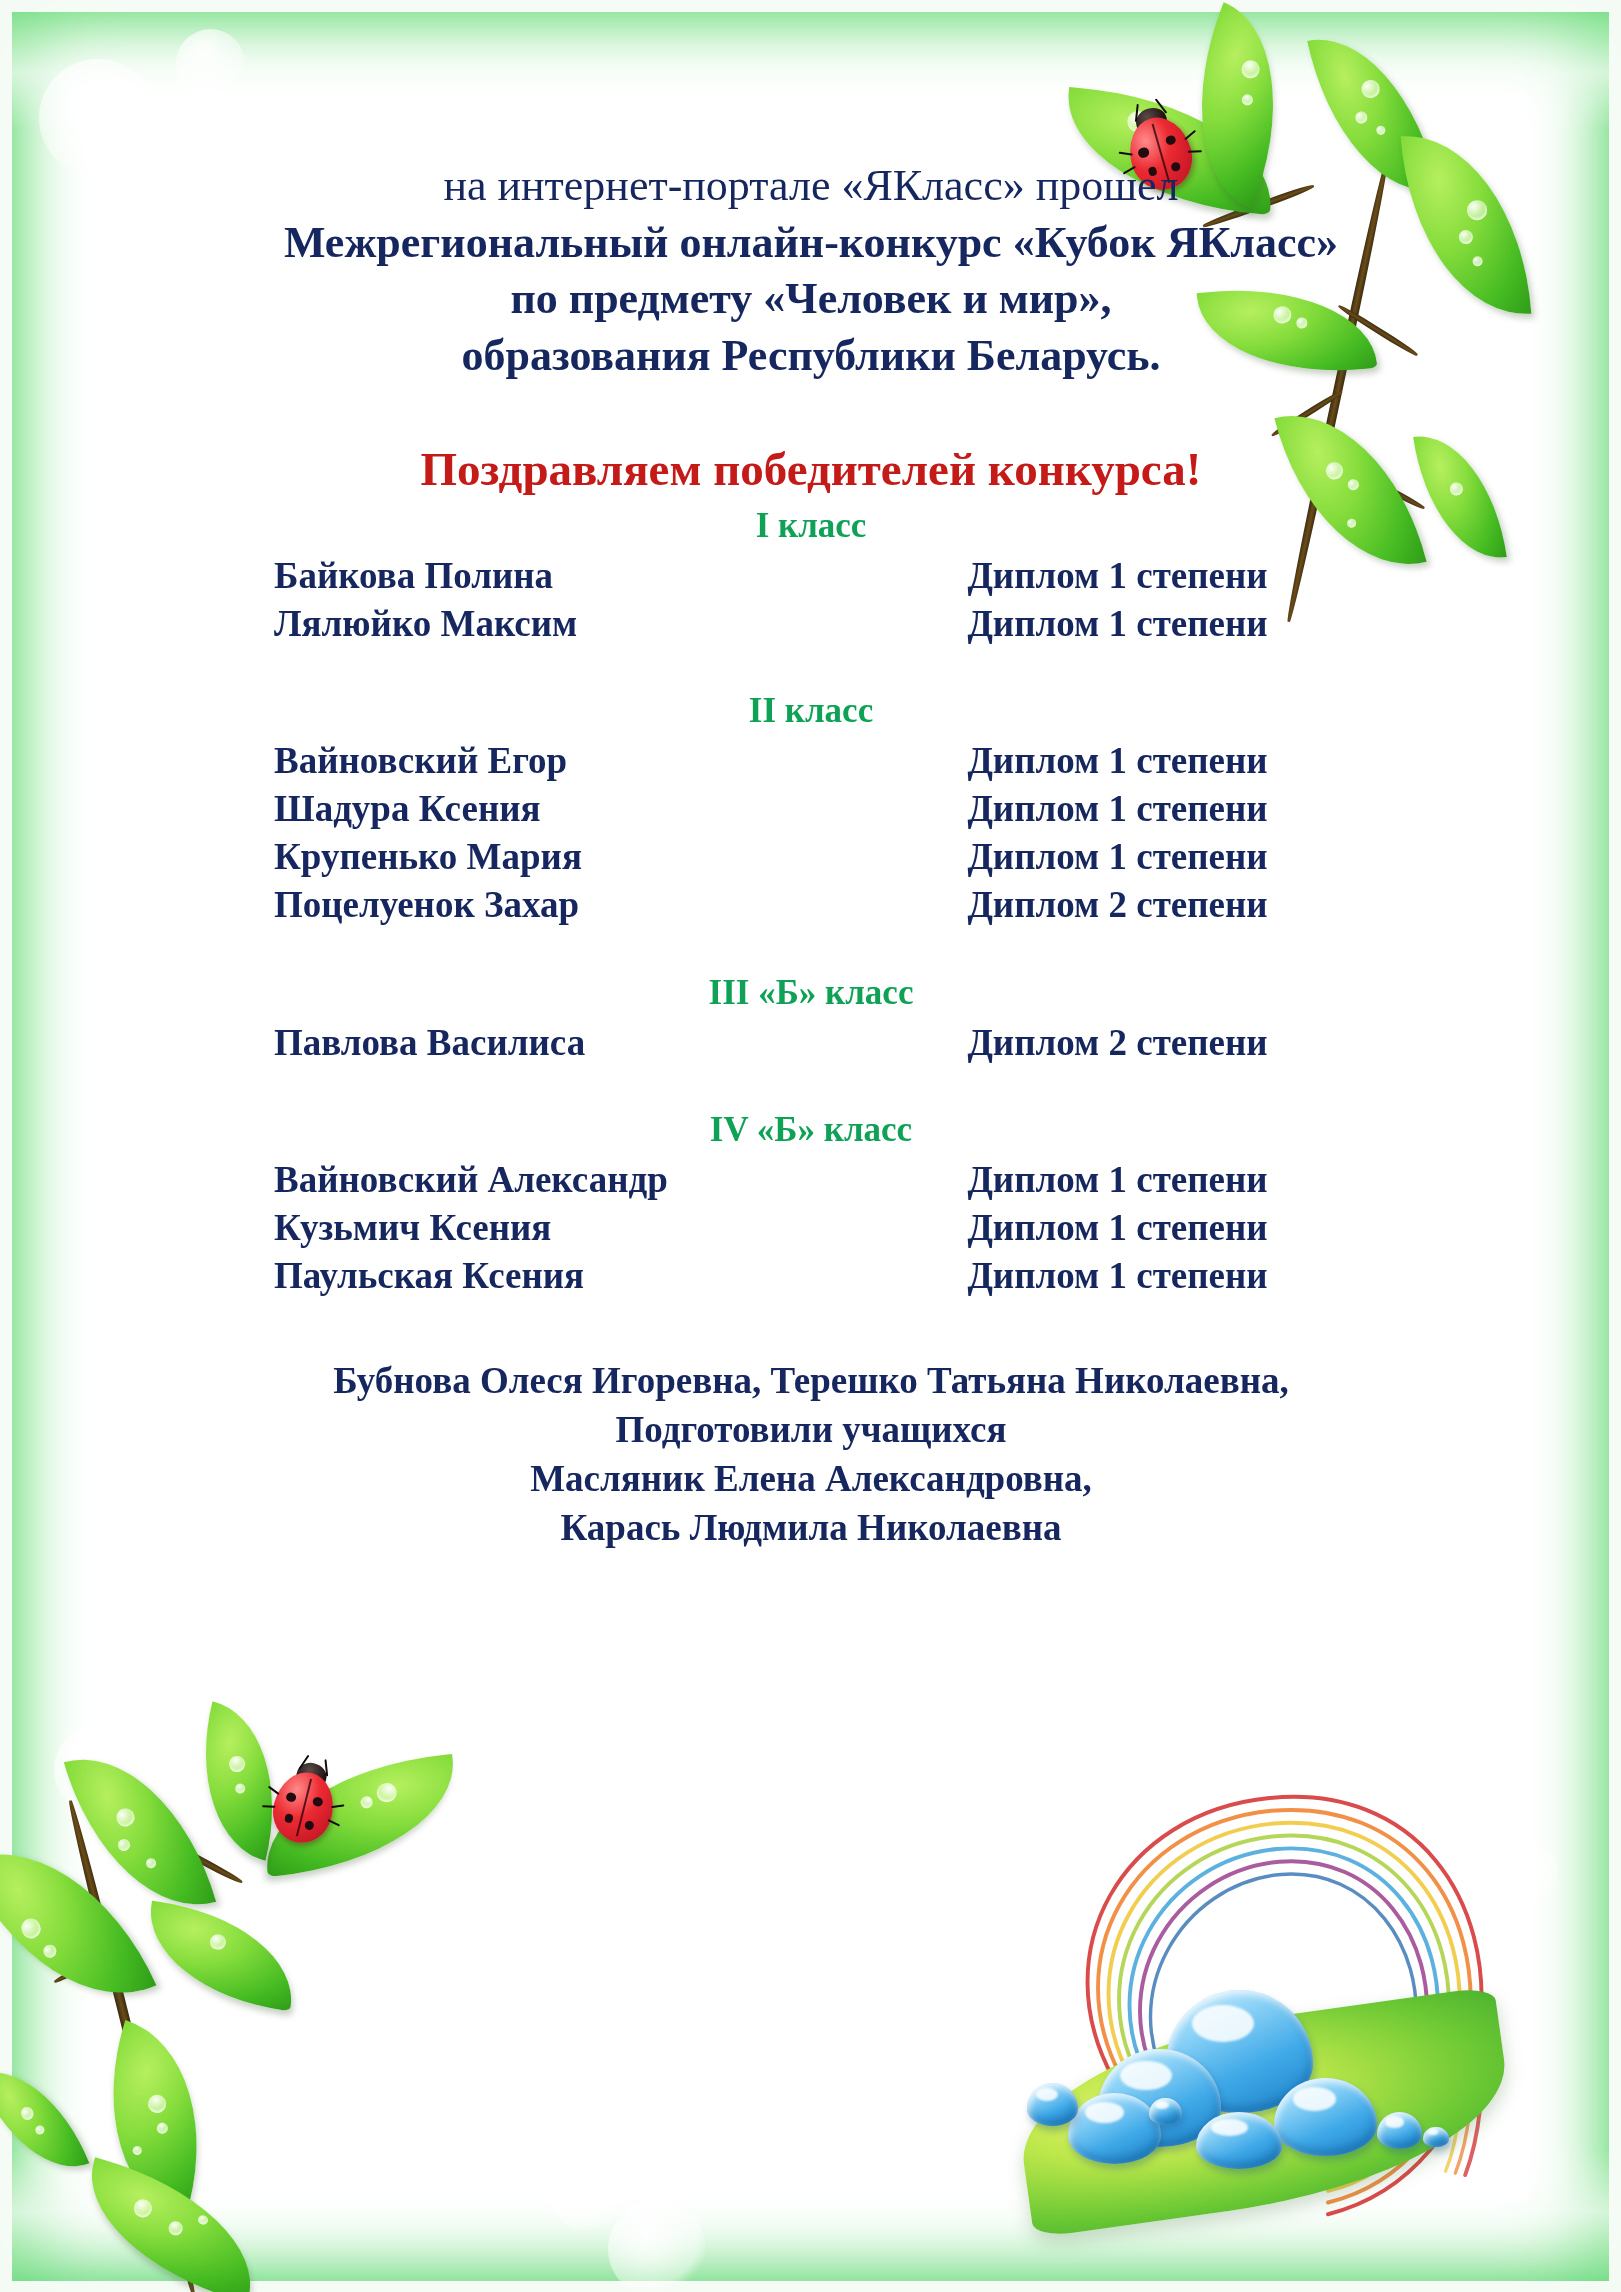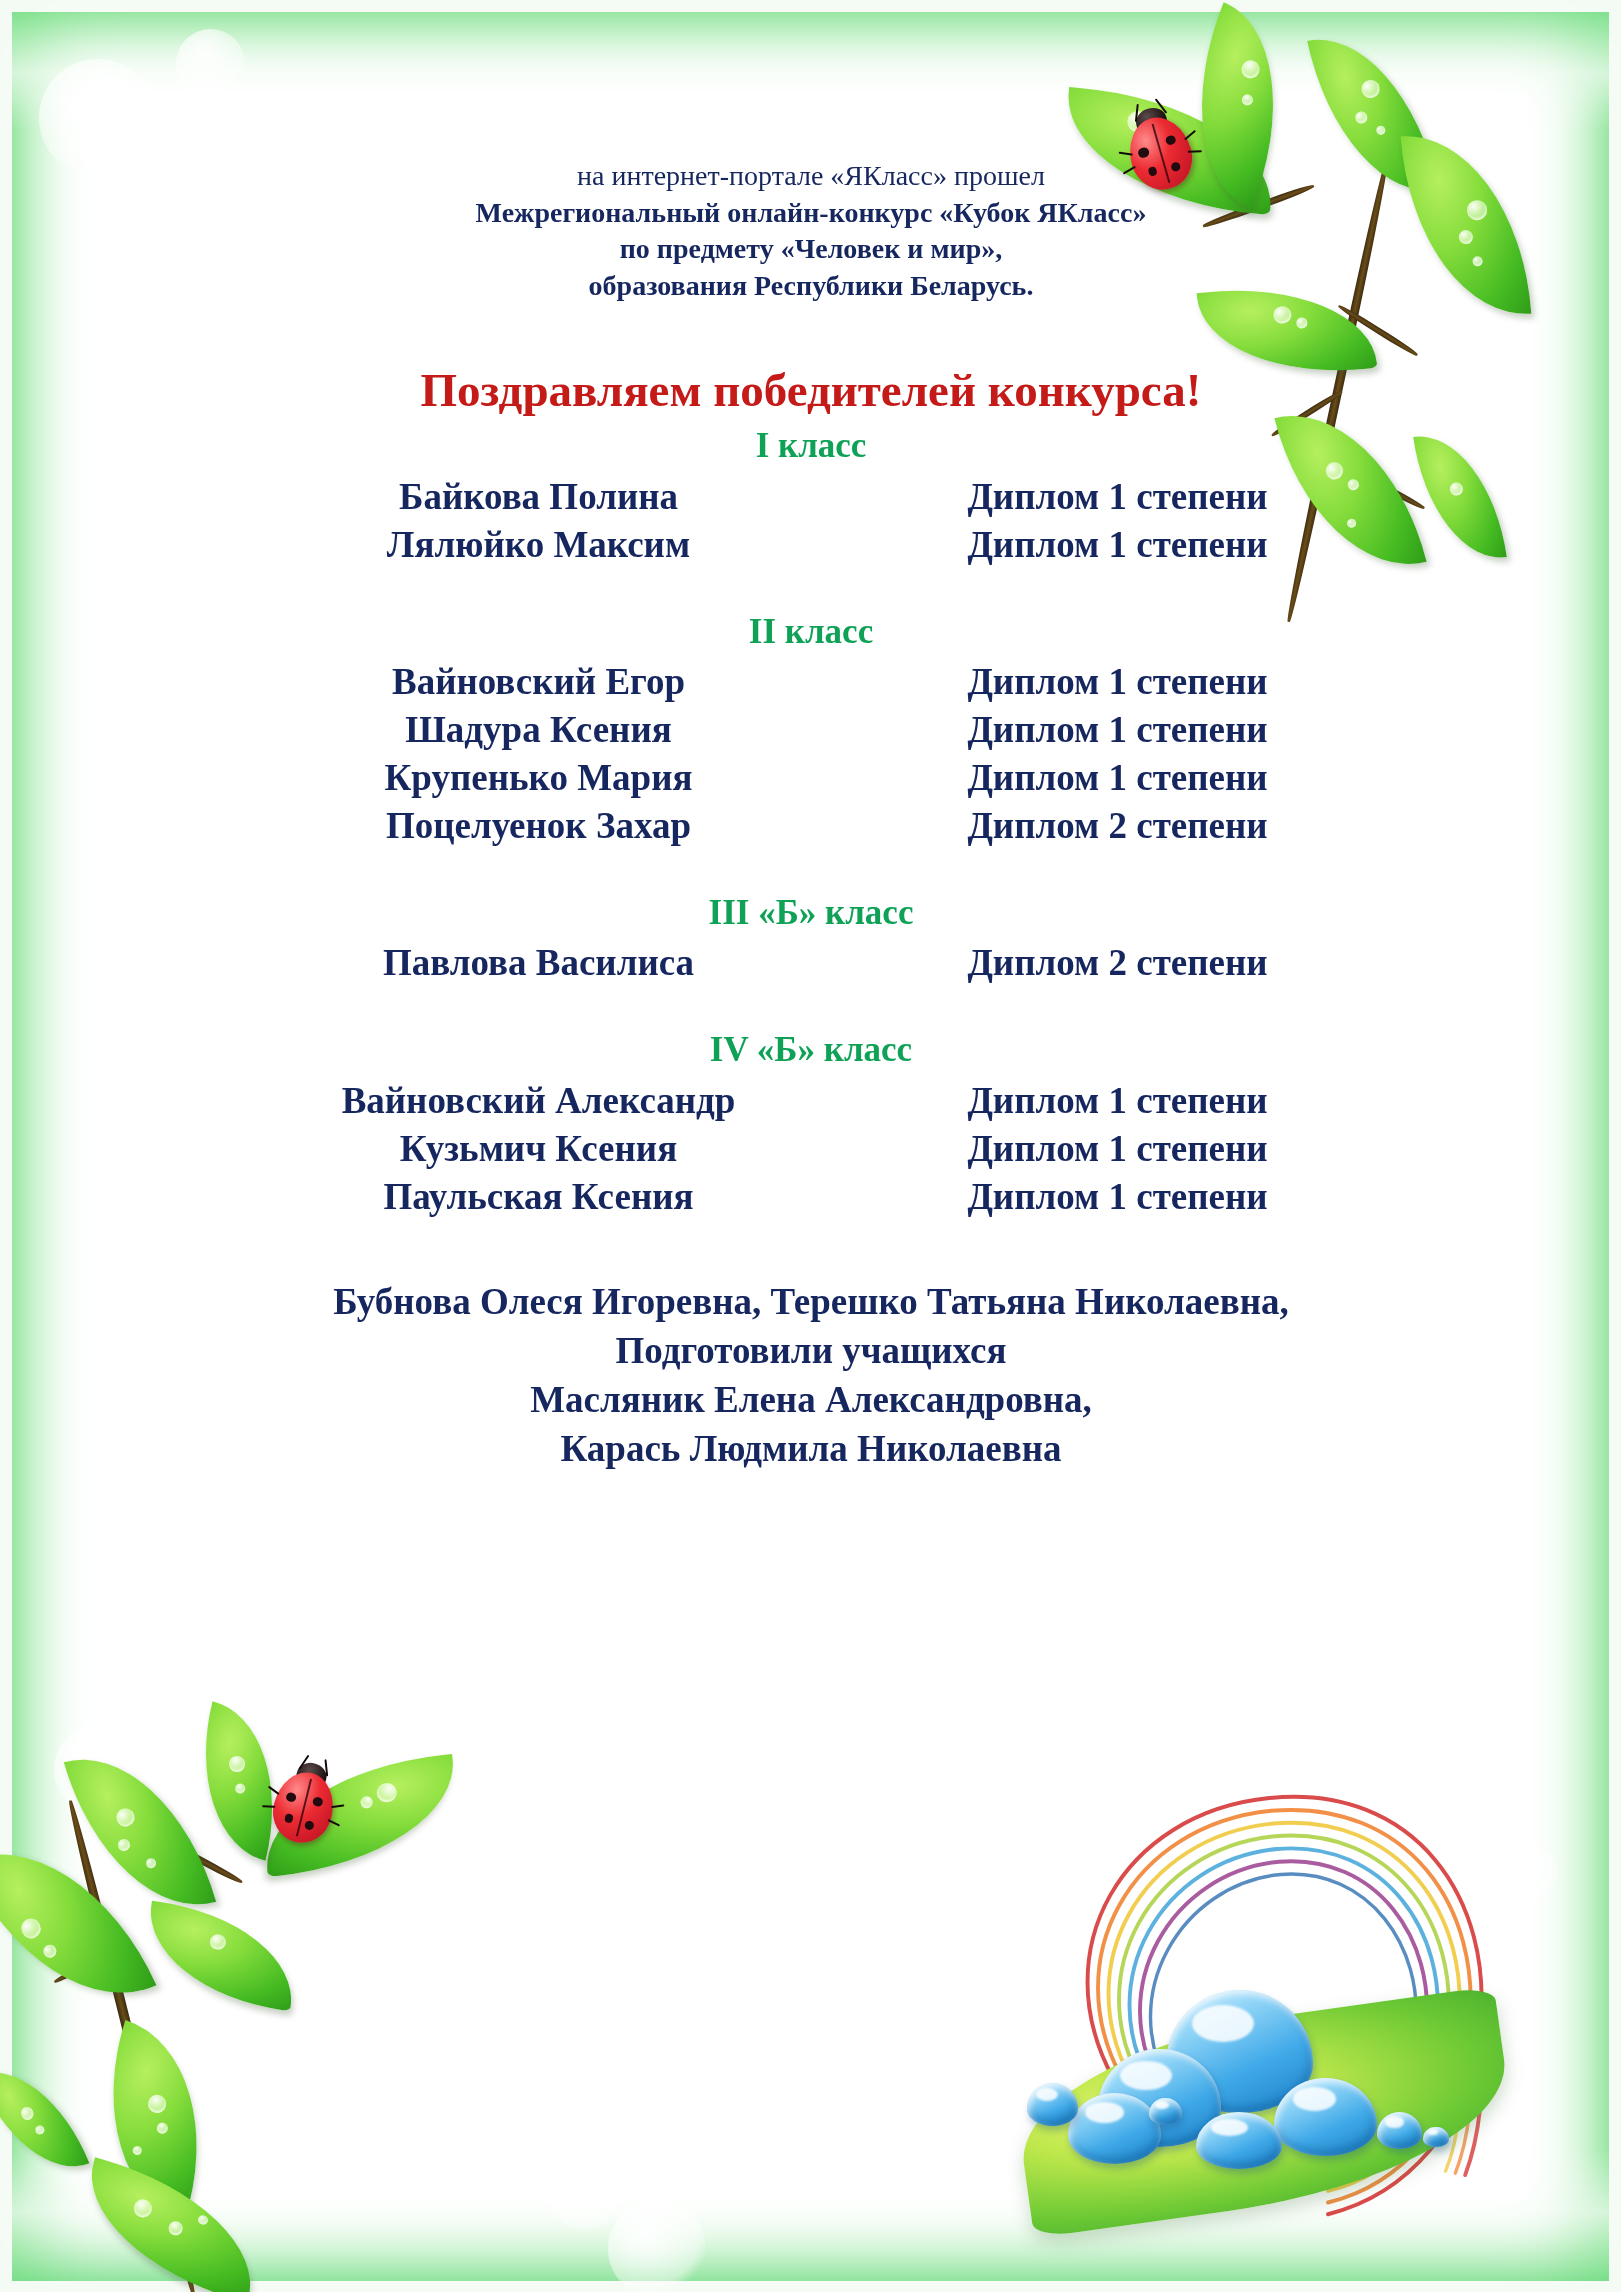--- a/index.html
+++ b/index.html
@@ -118,21 +118,21 @@
   .date-line{
     color:#e8251c;
     font-weight:bold;
     font-size:39px;
     letter-spacing:0.2px;
     line-height:1.18;
     margin:0 0 3.9px 0;
   }
   .intro{
     color:#16265f;
-    font-size:28px;
+    font-size:44px;
     line-height:1.24;
     margin:0;
   }
   .intro .b{font-weight:bold;}
   .intro-line{margin:2px 0;}
   .congrats{
     color:#c41a18;
     font-weight:bold;
     font-size:47px;
     margin:61px 0 9.8px 0;
@@ -153,21 +153,21 @@
     margin:0 auto;
   }
   .row{
     display:flex;
     align-items:baseline;
     justify-content:center;
     line-height:1.30;
   }
   .row .name{
     width:529px;
-    text-align:center;
+    text-align:left;
     color:#16265f;
     font-weight:bold;
     font-size:37px;
     white-space:nowrap;
   }
   .row .award{
     width:461px;
     padding-left:84px;
     text-align:center;
     color:#16265f;

